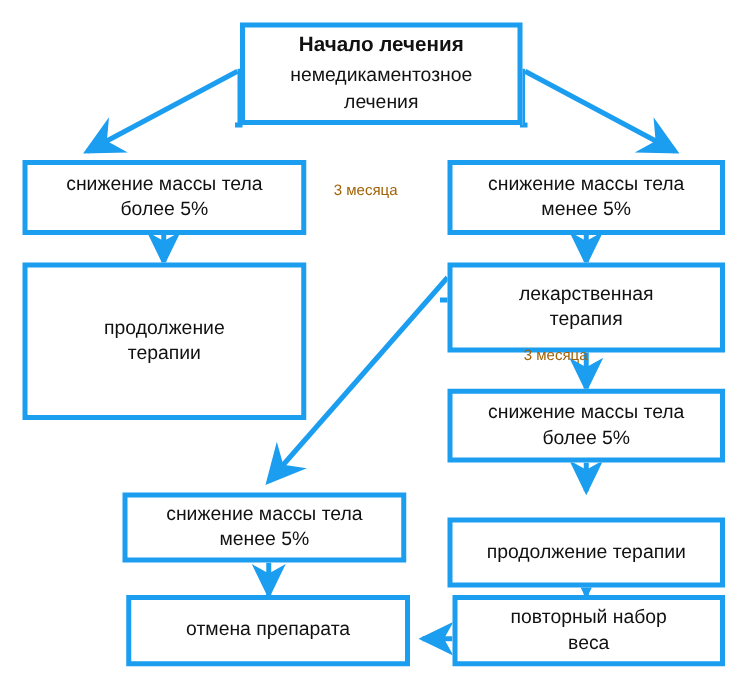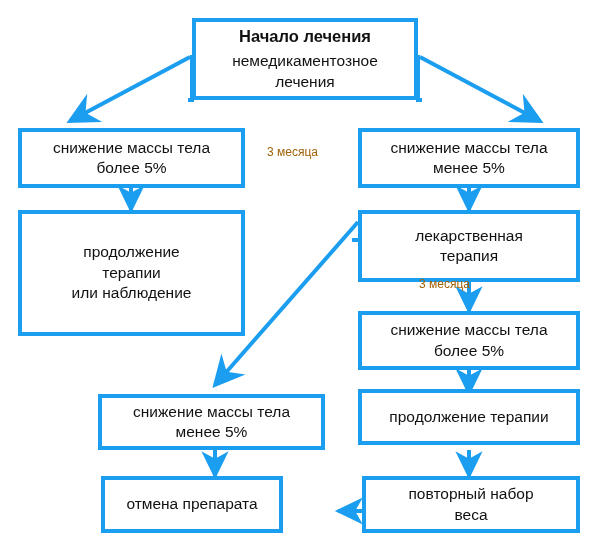--- a/index.html
+++ b/index.html
@@ -112,45 +112,44 @@
   <div class="edge-label" style="left:267px; top:145px;">3 месяца</div>
 
   <div class="node" style="left:358px; top:128px; width:222px; height:60px;">
     <div class="body">снижение массы тела</div>
     <div class="body">менее 5%</div>
   </div>
 
   <div class="node" style="left:18px; top:210px; width:227px; height:126px;">
     <div class="body">продолжение</div>
     <div class="body">терапии</div>
-    <div class="body">или наблюдение</div>
   </div>
 
   <div class="node" style="left:358px; top:210px; width:222px; height:72px;">
     <div class="body">лекарственная</div>
     <div class="body">терапия</div>
   </div>
 
   <div class="edge-label" style="left:419px; top:277px;">3 месяца</div>
 
   <div class="node" style="left:358px; top:311px; width:222px; height:59px;">
     <div class="body">снижение массы тела</div>
     <div class="body">более 5%</div>
   </div>
 
   <div class="node" style="left:98px; top:394px; width:227px; height:56px;">
     <div class="body">снижение массы тела</div>
     <div class="body">менее 5%</div>
   </div>
 
-  <div class="node" style="left:358px; top:389px; width:222px; height:56px;">
+  <div class="node" style="left:358px; top:414px; width:222px; height:56px;">
     <div class="body">продолжение терапии</div>
   </div>
 
-  <div class="node" style="left:101px; top:476px; width:182px; height:57px;">
+  <div class="node" style="left:101px; top:476px; width:227px; height:57px;">
     <div class="body">отмена препарата</div>
   </div>
 
   <div class="node" style="left:362px; top:476px; width:218px; height:57px;">
     <div class="body">повторный набор</div>
     <div class="body">веса</div>
   </div>
 
 </div>
 

